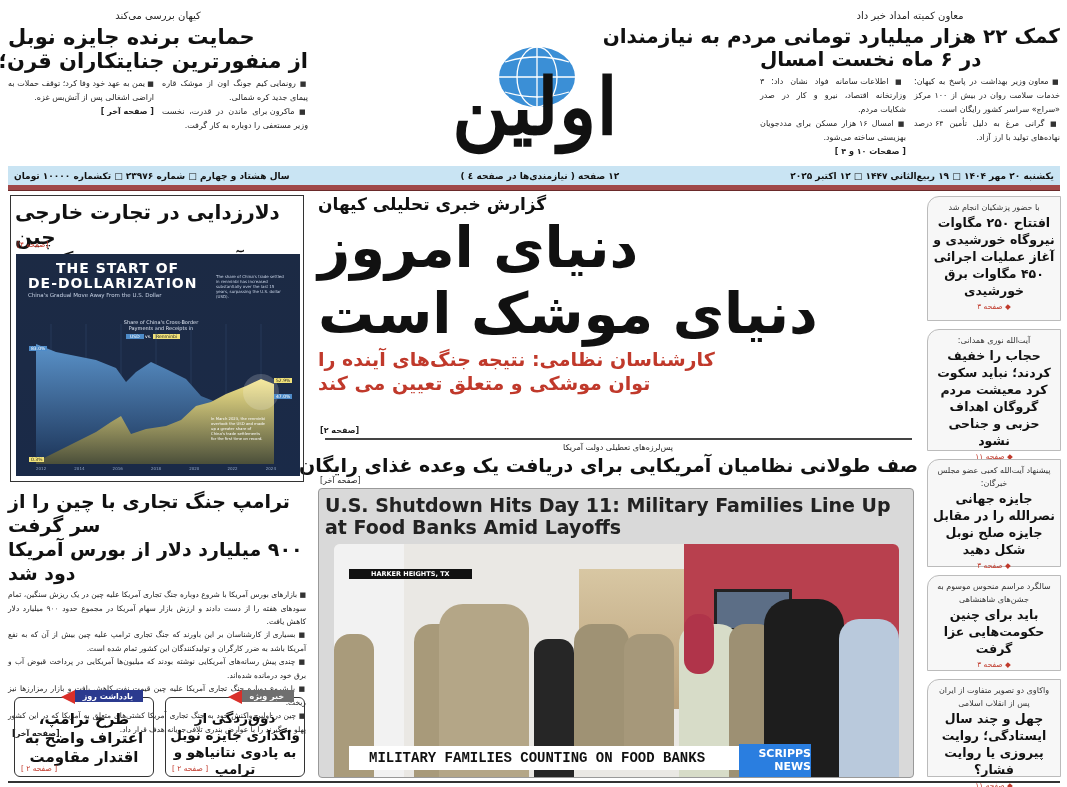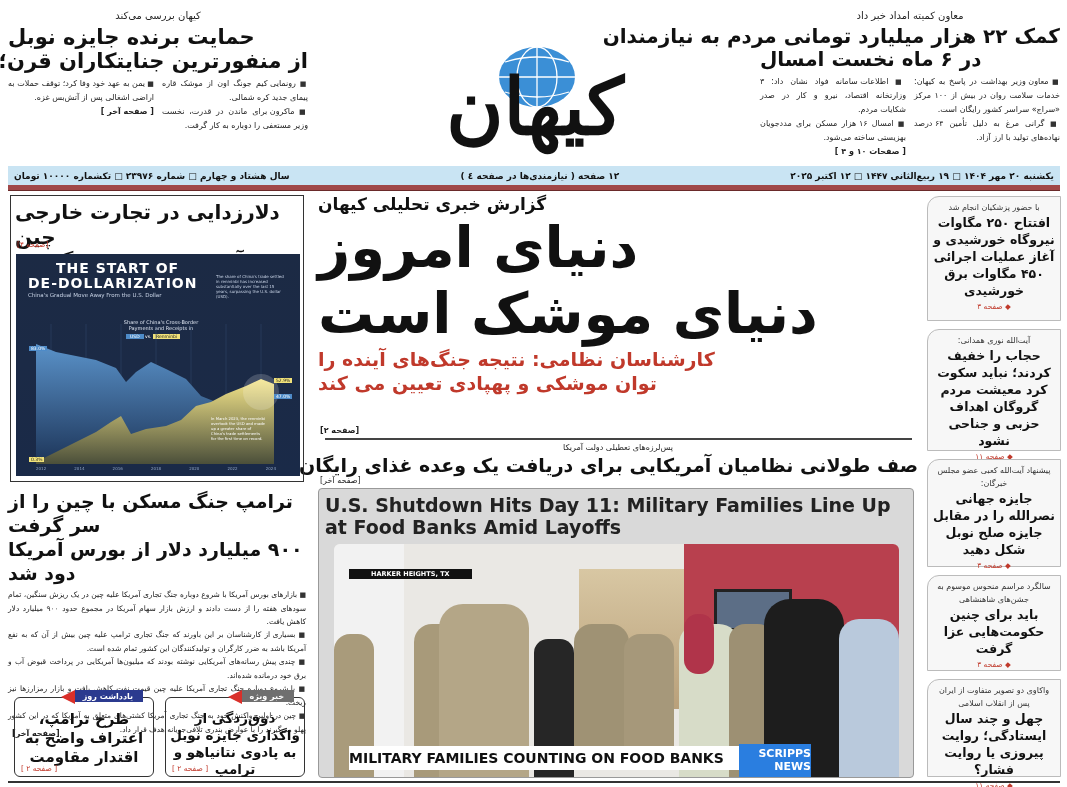--- a/index.html
+++ b/index.html
@@ -60,21 +60,21 @@
   <svg width="330" height="135" viewBox="0 0 330 135">
     <ellipse cx="167" cy="55" rx="38" ry="30" fill="#3b8fd6"></ellipse>
     <g stroke="#fff" stroke-width="1.3" fill="none">
       <ellipse cx="167" cy="55" rx="20" ry="30"></ellipse>
       <line x1="167" y1="25" x2="167" y2="85"></line>
       <line x1="129" y1="55" x2="205" y2="55"></line>
       <path d="M135 40 Q167 30 199 40"></path>
       <path d="M135 70 Q167 80 199 70"></path>
     </g>
   </svg>
-  <div class="abs" style="left:0; top:35px; width:330px; text-align:center; font-family:'DejaVu Serif', serif; font-size:78px; font-weight:bold; color:#111; line-height:100px;">کیهان</div>
+  <div class="abs" style="left:0; top:35px; width:330px; text-align:center; font-family:'DejaVu Serif', serif; font-size:78px; font-weight:bold; color:#111; line-height:100px;">اولین</div>
 </div>
 
 <div id="top-right" class="abs">
   <div class="kicker" style="margin-bottom:4px;">معاون کمیته امداد خبر داد</div>
   <div class="hl" style="font-size:20px; white-space:nowrap;">کمک ۲۲ هزار میلیارد تومانی مردم به نیازمندان</div>
   <div class="hl" style="font-size:20px;">در ۶ ماه نخست امسال</div>
   <div style="display:flex; gap:8px; margin-top:4px;">
     <div class="bul" style="flex:1;">
       <p>معاون وزیر بهداشت در پاسخ به کیهان: خدمات سلامت روان در بیش از ۱۰۰ مرکز «سراج» سراسر کشور رایگان است.</p>
       <p>گرانی مرغ به دلیل تأمین ۶۴ درصد نهاده‌های تولید با ارز آزاد.</p>
@@ -118,21 +118,21 @@
   <div class="k">واکاوی دو تصویر متفاوت از ایران پس از انقلاب اسلامی</div>
   <div class="h">چهل و چند سال ایستادگی؛ روایت پیروزی یا روایت فشار؟</div>
   <div class="p">◆ صفحه ۱۱</div>
 </div>
 
 <div class="abs" style="left:318px; top:195px; width:600px;">
   <div class="hl" style="font-size:17px;">گزارش خبری تحلیلی کیهان</div>
   <div class="hl" style="font-size:56px; line-height:66px; font-weight:900;">دنیای امروز</div>
   <div class="hl" style="font-size:56px; line-height:66px; font-weight:900;">دنیای موشک است</div>
   <div class="hl red" style="font-size:19px; line-height:24px;">کارشناسان نظامی: نتیجه جنگ‌های آینده را</div>
-  <div class="hl red" style="font-size:19px; line-height:24px;">توان موشکی و پهپادی تعیین می کند</div>
+  <div class="hl red" style="font-size:19px; line-height:24px;">توان موشکی و متعلق تعیین می کند</div>
 </div>
 <div class="abs pref" style="left:320px; top:426px;">[صفحه ۲]</div>
 <div class="abs" style="left:325px; top:438px; width:587px; height:1.5px; background:#444;"></div>
 
 <div class="abs kicker" style="left:318px; top:443px; width:600px; font-size:8px;">پس‌لرزه‌های تعطیلی دولت آمریکا</div>
 <div class="abs hl" style="left:360px; top:455px; width:558px; font-size:19px; white-space:nowrap;">صف طولانی نظامیان آمریکایی برای دریافت یک وعده غذای رایگان</div>
 <div class="abs pref" style="left:320px; top:476px; font-weight:normal;">[صفحه آخر]</div>
 
 <div class="abs" style="left:318px; top:488px; width:596px; height:290px; background:#d9d9d9; border:1px solid #999; border-radius:4px; direction:ltr;">
   <div style="padding:5px 6px 0; font-family:'DejaVu Sans', sans-serif; font-weight:bold; font-size:19px; line-height:22px; color:#222;">U.S. Shutdown Hits Day 11: Military Families Line Up at Food Banks Amid Layoffs</div>
@@ -147,21 +147,21 @@
     <div class="abs" style="left:105px; top:60px; width:90px; height:173px; background:#b4a687; border-radius:24px 24px 0 0;"></div>
     <div class="abs" style="left:200px; top:95px; width:40px; height:138px; background:#262626; border-radius:14px 14px 0 0;"></div>
     <div class="abs" style="left:240px; top:80px; width:55px; height:140px; background:#9f9274; border-radius:18px 18px 0 0;"></div>
     <div class="abs" style="left:290px; top:90px; width:50px; height:130px; background:#a6987a; border-radius:16px 16px 0 0;"></div>
     <div class="abs" style="left:345px; top:80px; width:60px; height:153px; background:#d7dcc8; border-radius:20px 20px 0 0;"></div>
     <div class="abs" style="left:350px; top:70px; width:30px; height:60px; background:#b0344a; border-radius:14px;"></div>
     <div class="abs" style="left:395px; top:80px; width:45px; height:153px; background:#9d9073; border-radius:16px 16px 0 0;"></div>
     <div class="abs" style="left:430px; top:55px; width:80px; height:178px; background:#1d1d1d; border-radius:26px 26px 0 0;"></div>
     <div class="abs" style="left:505px; top:75px; width:60px; height:158px; background:#b9c9dc; border-radius:20px 20px 0 0;"></div>
     <div class="abs" style="left:15px; top:25px; background:#111; color:#fff; font-size:6.5px; font-weight:bold; padding:1px 22px;">HARKER HEIGHTS, TX</div>
-    <div class="abs" style="left:15px; top:202px; width:390px; height:24px; background:#fff; display:flex; align-items:center; padding-left:0;">
+    <div class="abs" style="left:15px; top:202px; width:390px; height:24px; background:#fff; display:flex; align-items:center; padding-left:20px;font-family:Liberation Mono, monospace;">
       <span style="font-weight:bold; font-size:14px; color:#111;">MILITARY FAMILIES COUNTING ON FOOD BANKS</span>
     </div>
     <div class="abs" style="left:405px; top:200px; width:72px; height:33px; background:#2a7ee0; color:#fff; text-align:right; font-weight:bold; line-height:13px; padding-top:3px;">
       <div style="font-size:11px;">SCRIPPS</div>
       <div style="font-size:11px;">NEWS</div>
     </div>
   </div>
 </div>
 
 <div id="left-box" class="abs">
@@ -214,21 +214,21 @@
         <span>2016</span>
         <span>2018</span>
         <span>2020</span>
         <span>2022</span>
         <span>2024</span>
     </div>
   </div>
 </div>
 
 <div class="abs" style="left:8px; top:489px; width:298px;">
-  <div class="hl" style="font-size:19px; line-height:24px;">ترامپ جنگ مسکن با چین را از سر گرفت</div>
+  <div class="hl" style="font-size:19px; line-height:24px;">ترامپ جنگ تجاری با چین را از سر گرفت</div>
   <div class="hl" style="font-size:19px; line-height:24px;">۹۰۰ میلیارد دلار از بورس آمریکا دود شد</div>
   <div class="bul" style="margin-top:3px; line-height:13px; font-size:7.5px;">
     <p>بازارهای بورس آمریکا با شروع دوباره جنگ تجاری آمریکا علیه چین در یک ریزش سنگین، تمام سودهای هفته را از دست دادند و ارزش بازار سهام آمریکا در مجموع حدود ۹۰۰ میلیارد دلار کاهش یافت.</p>
     <p>بسیاری از کارشناسان بر این باورند که جنگ تجاری ترامپ علیه چین بیش از آن که به نفع آمریکا باشد به ضرر کارگران و تولیدکنندگان این کشور تمام شده است.</p>
     <p>چندی پیش رسانه‌های آمریکایی نوشته بودند که میلیون‌ها آمریکایی در پرداخت قبوض آب و برق خود درمانده شده‌اند.</p>
     <p>با شروع دوباره جنگ تجاری آمریکا علیه چین قیمت نفت کاهش یافت و بازار رمزارزها نیز ریخت.</p>
     <p>چین در اولین واکنش خود به جنگ تجاری آمریکا کشتی‌های متعلق به آمریکا که در این کشور پهلو می‌گیرند را با عوارض بندری تلافی‌جویانه هدف قرار داد.</p>
   </div>
   <span class="pref" style="position:absolute; left:4px; bottom:-2px;">[صفحه آخر]</span>
 </div>

